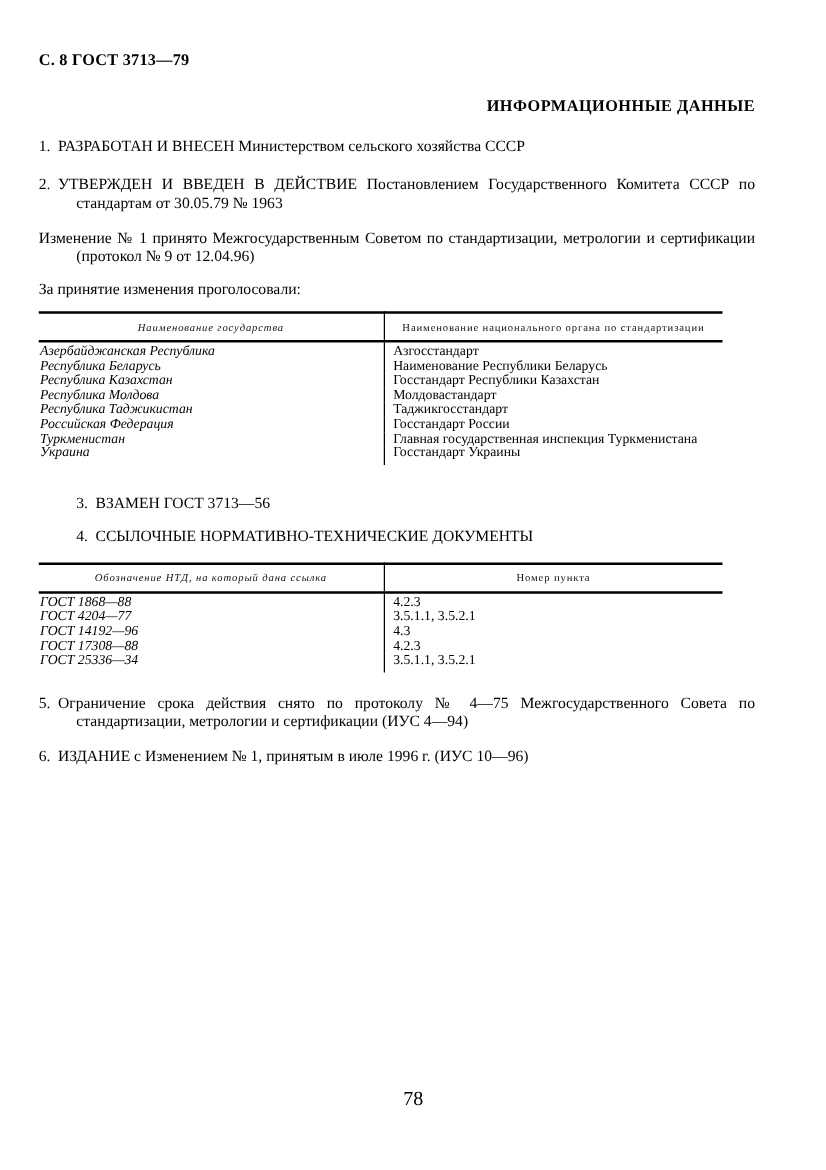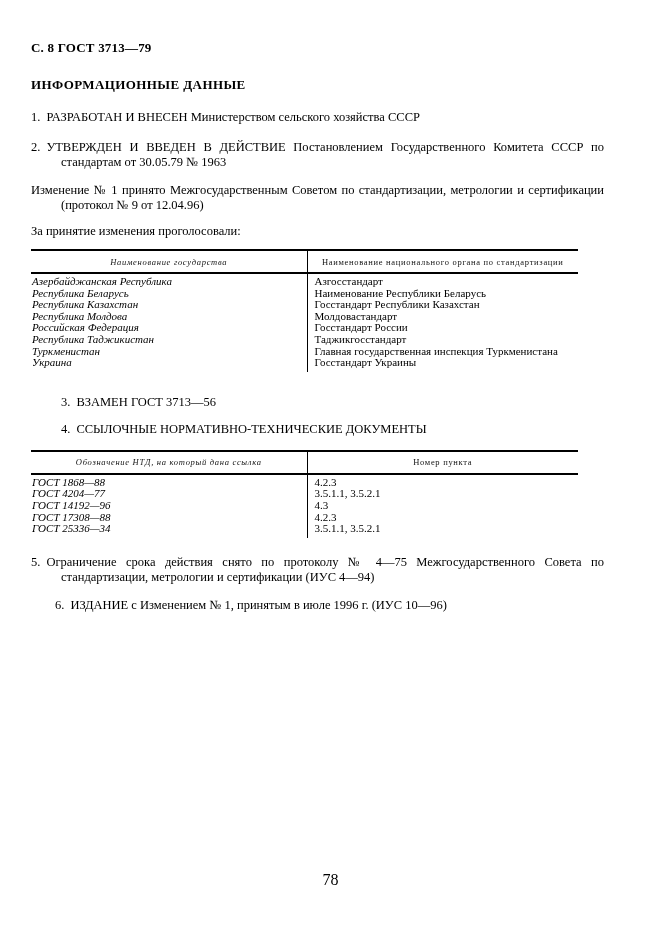--- a/index.html
+++ b/index.html
@@ -18,21 +18,21 @@
     box-sizing: border-box;
     padding: 40px 57px 0 31px;
   }
   .running-header {
     font-size: 13px;
     font-weight: bold;
     letter-spacing: 0.2px;
   }
   .doc-title {
     margin-top: 21px;
-    text-align: left;
+    text-align: right;
     font-size: 13px;
     font-weight: bold;
     letter-spacing: 0.4px;
   }
   .para {
     font-size: 12.5px;
     font-weight: normal;
     line-height: 15px;
     text-align: justify;
   }
@@ -41,21 +41,21 @@
     text-indent: -30px;
   }
   .hang .num { padding-right: 6px; }
   .item1 { margin-top: 17px; }
   .item2 { margin-top: 15px; }
   .amendment { margin-top: 13px; padding-left: 30px; text-indent: -30px; }
   .vote-intro { margin-top: 11px; }
   .item3 { margin-top: 23px; margin-left: 30px; }
   .item4 { margin-top: 12px; margin-left: 30px; }
   .item5 { margin-top: 17px; }
-  .item6 { margin-top: 13px; margin-left: 24px; }
+  .item6 { margin-top: 13px; }
   table.gost {
     width: 547px;
     border-collapse: collapse;
     table-layout: fixed;
     margin-top: 10px;
   }
   table.gost.refs { margin-top: 13px; }
   table.gost { border-top: 2px solid #000; }
   table.gost thead th {
     font-weight: normal;
@@ -135,26 +135,26 @@
         </tr>
         <tr>
           <td class="col1">Республика Казахстан</td>
           <td class="col2">Госстандарт Республики Казахстан</td>
         </tr>
         <tr>
           <td class="col1">Республика Молдова</td>
           <td class="col2">Молдовастандарт</td>
         </tr>
         <tr>
+          <td class="col1">Республика Таджикистан</td>
+          <td class="col2">Таджикгосстандарт</td>
+        </tr>
+        <tr>
           <td class="col1">Российская Федерация</td>
           <td class="col2">Госстандарт России</td>
-        </tr>
-        <tr>
-          <td class="col1">Республика Таджикистан</td>
-          <td class="col2">Таджикгосстандарт</td>
         </tr>
         <tr>
           <td class="col1">Туркменистан</td>
           <td class="col2">Главная государственная инспекция Туркменистана</td>
         </tr>
         <tr>
           <td class="col1">Украина</td>
           <td class="col2">Госстандарт Украины</td>
         </tr>
       </tbody>

